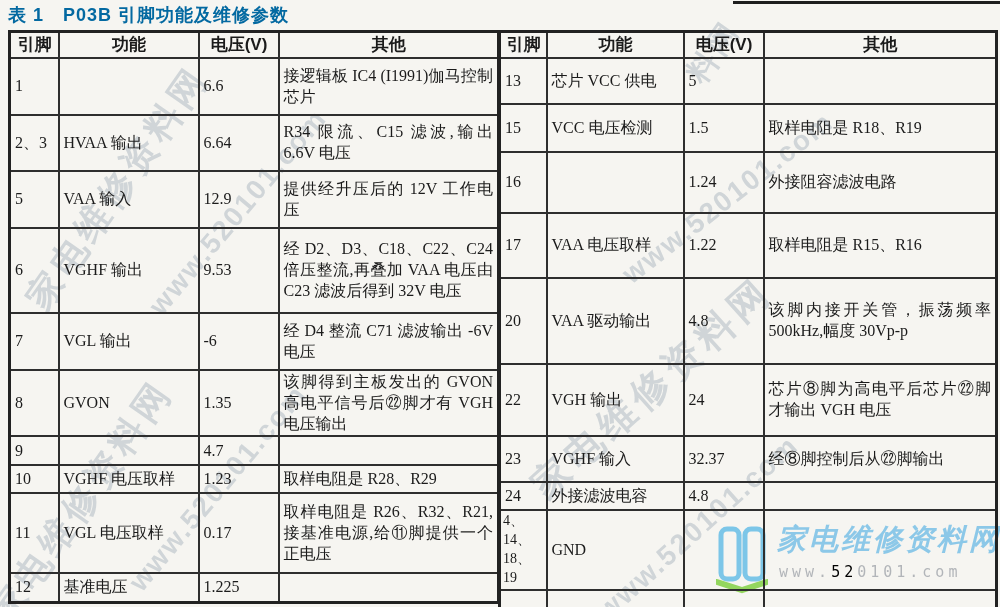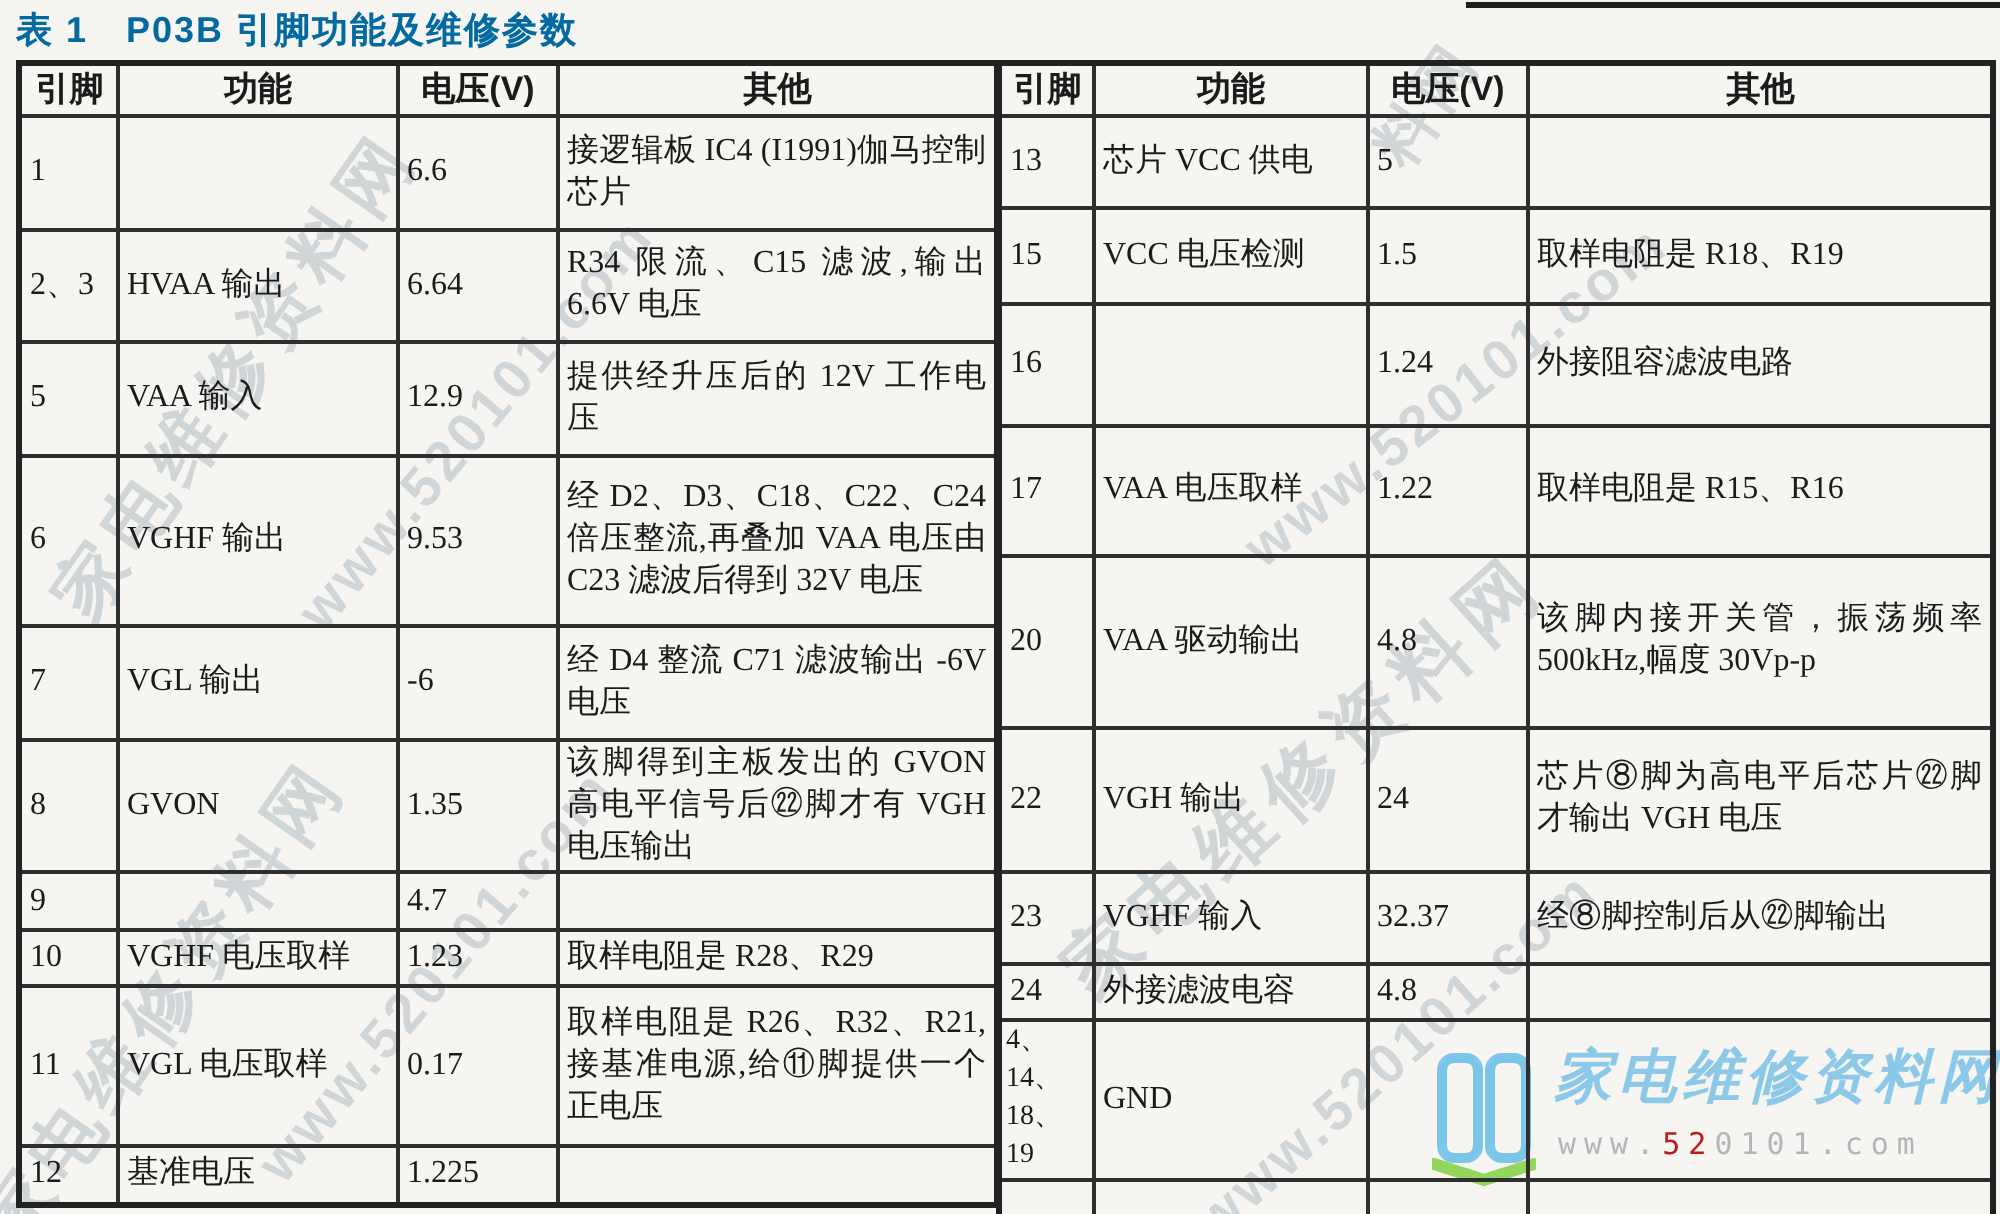--- a/index.html
+++ b/index.html
@@ -55,21 +55,21 @@
   .logo-right{margin-left:9px;}
   .logo-name{
     font-family:"Liberation Serif",serif;font-style:italic;font-weight:bold;
     font-size:29px;letter-spacing:3px;color:#8cc8e8;white-space:nowrap;line-height:1.1;
   }
   .logo-url{
     margin-top:7px;margin-left:2px;
     font-family:"DejaVu Sans Mono",monospace;font-size:15px;letter-spacing:4px;
     color:#b2b5b9;white-space:nowrap;
   }
-  .logo-url .red{color:#b91c1c;margin-top:44px;}
+  .logo-url .red{color:#000000;margin-top:44px;}
 </style>
 </head>
 <body>
 
 <div class="page">
 
   <div class="title">表 1　P03B 引脚功能及维修参数</div>
   <div class="topline"></div>
 
   <div class="wm wm0">家电维修资料网</div>

